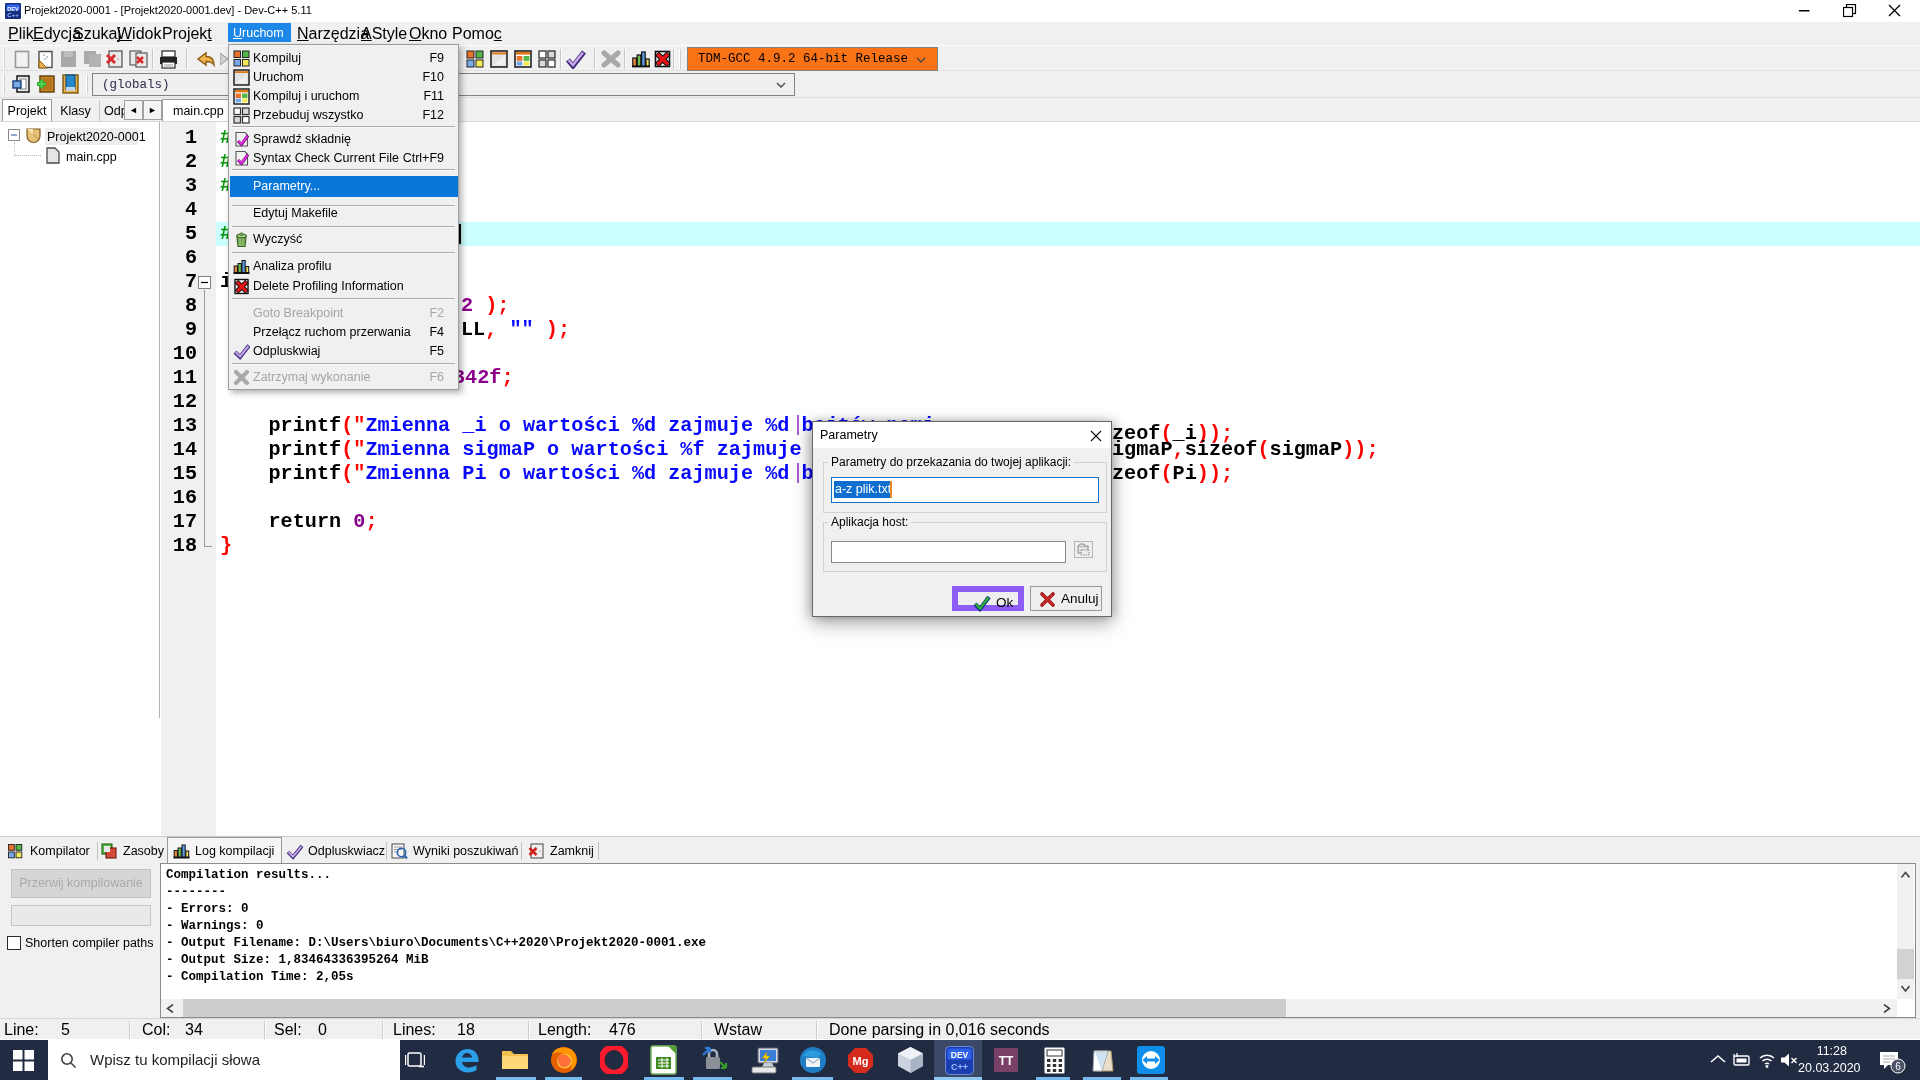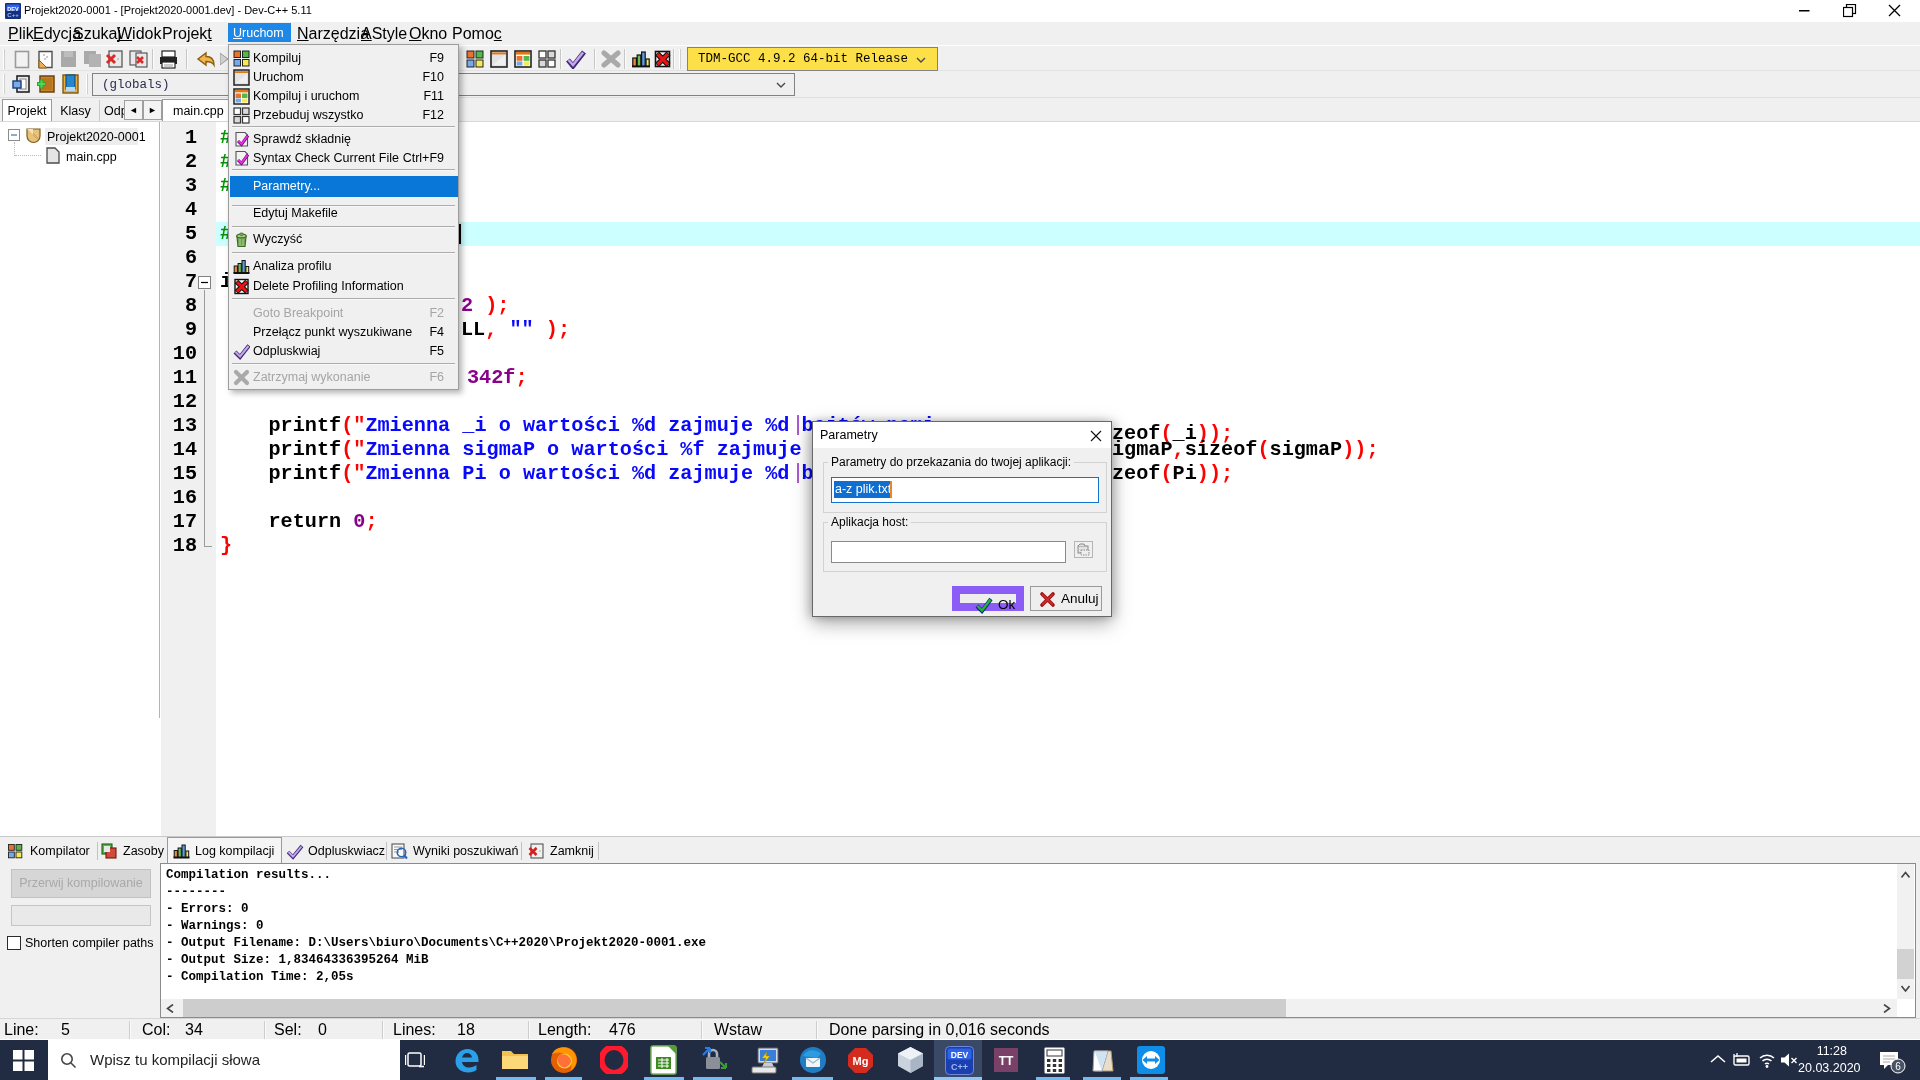--- a/index.html
+++ b/index.html
@@ -12,21 +12,21 @@
 #menubar{left:0;top:22px;width:1920px;height:23px;background:#f0f0f0}
 .mi{position:absolute;top:0;height:23px;line-height:23px;font-size:16px;color:#000}
 .mi u{text-decoration:underline}
 #mhl{left:228px;top:1px;width:63px;height:19px;background:#1e88e8}
 #mhl-t{left:233px;top:1px;height:20px;line-height:20px;font-size:12.5px;color:#fff}
 
 #tb1{left:0;top:45px;width:1920px;height:26px;background:#f0f0f0;border-top:1px solid #fdfdfd;border-bottom:1px solid #e2e2e2}
 #tb2{left:0;top:71px;width:1920px;height:27px;background:#f0f0f0;border-bottom:1px solid #dedede}
 .vsep{position:absolute;width:1px;background:#c6c6c6;box-shadow:1px 0 0 #fbfbfb}
 .grip{position:absolute;width:2px;background:#cfcfcf;border-left:1px solid #fff}
-.combo{position:absolute;border:1px solid #828282;background:#fde047}
+.combo{position:absolute;border:1px solid #828282;background:#f97316}
 
 #tabstrip{left:0;top:98px;width:1920px;height:24px;background:#f0f0f0}
 .ltab{position:absolute;top:2px;height:22px;font-size:12.5px;color:#000;text-align:center;line-height:22px}
 #tab-projekt{left:2px;width:50px;background:#fff;border:1px solid #9a9a9a;border-bottom:none;top:1px;height:23px;font-size:12.5px}
 #tab-klasy{left:52px;width:48px;border-right:1px solid #c9c9c9}
 #tab-od{left:100px;width:27px}
 .spin{position:absolute;top:2px;width:16px;height:20px;background:#f4f4f4;border:1px solid #9f9f9f;text-align:center;line-height:18px;font-size:9px;color:#000}
 #tab-main{left:162px;top:1px;width:92px;height:23px;background:#fff;border:1px solid #9a9a9a;border-bottom:none;font-size:12.5px;text-align:left;padding-left:10px;line-height:22px}
 
 #leftpanel{left:0;top:122px;width:160px;height:596px;background:#fff;border-right:1px solid #b4b4b4}
@@ -284,21 +284,21 @@
     <div class="ln" style="top:364px">16</div>
     <div class="ln" style="top:388px">17</div>
     <div class="ln" style="top:412px">18</div>
   <div class="cl" style="left:59px;top:4px"><span class="kg">#</span></div>
   <div class="cl" style="left:59px;top:28px"><span class="kg">#</span></div>
   <div class="cl" style="left:59px;top:52px"><span class="kg">#</span></div>
   <div class="cl" style="left:59px;top:100px"><span class="kg">#</span></div>
   <div class="cl" style="left:59px;top:148px"><span class="kb">i</span></div>
   <div class="cl" style="left:300px;top:172px"><span class="kp">2</span><span class="kr"> );</span></div>
   <div class="cl" style="left:300px;top:196px"><span class="kb">LL</span><span class="kr">,</span> <span class="kblue">""</span><span class="kr"> );</span></div>
-  <div class="cl" style="left:306px;top:244px"><span class="kp">342f</span><span class="kr">;</span></div>
+  <div class="cl" style="left:292px;top:244px"><span class="kp">342f</span><span class="kr">;</span></div>
   <div class="cl" style="left:59px;top:292px"><span class="kb">    printf</span><span class="kr">("</span><span class="kblue">Zmienna _i o wartości %d zajmuje %d bajtów pami</span></div>
   <div class="cl" style="left:59px;top:316px"><span class="kb">    printf</span><span class="kr">("</span><span class="kblue">Zmienna sigmaP o wartości %f zajmuje %d bajtó</span></div>
   <div class="cl" style="left:59px;top:340px"><span class="kb">    printf</span><span class="kr">("</span><span class="kblue">Zmienna Pi o wartości %d zajmuje %d bajtów pami</span></div>
   <div class="cl" style="left:951px;top:300px"><span class="kb">zeof</span><span class="kr">(</span><span class="kb">_i</span><span class="kr">));</span></div>
   <div class="cl" style="left:951px;top:316px"><span class="kb">igmaP</span><span class="kr">,</span><span class="kb">sizeof</span><span class="kr">(</span><span class="kb">sigmaP</span><span class="kr">));</span></div>
   <div class="cl" style="left:951px;top:340px"><span class="kb">zeof</span><span class="kr">(</span><span class="kb">Pi</span><span class="kr">));</span></div>
   <div class="cl" style="left:59px;top:388px"><span class="kb">    return </span><span class="kp">0</span><span class="kr">;</span></div>
   <div class="cl" style="left:59px;top:412px"><span class="kr">}</span></div>
 
   <svg class="ab" style="left:37px;top:154px" width="14" height="14">
@@ -388,21 +388,21 @@
       <rect x="2" y="1.5" width="13" height="14" fill="#f8f8f8" stroke="#111" stroke-width="1.4"></rect>
       <circle cx="5.5" cy="5.5" r="0.8" fill="#999"></circle>
       <circle cx="11" cy="12" r="0.8" fill="#999"></circle>
       <path d="M3.5 3.5 L14 14 M14 3.5 L3.5 14" stroke="#111" stroke-width="5"></path>
       <path d="M4 4 L13.5 13.5 M13.5 4 L4 13.5" stroke="#e81414" stroke-width="3"></path>
     </svg>
   <div class="pm" style="top:232px">Delete Profiling Information</div>
   <div class="pmsep" style="top:253px"></div>
   <div class="pm gray" style="top:259px">Goto Breakpoint</div>
     <div class="pms gray" style="top:259px">F2</div>
-  <div class="pm" style="top:278px">Przełącz punkt wyszukiwane</div>
+  <div class="pm" style="top:278px">Przełącz ruchom przerwania</div>
     <div class="pms" style="top:278px">F4</div>
   <svg class="pmicon" style="top:298px" width="19" height="17">
       <path d="M2 9 L7 14 L16 2.5" stroke="#3b2a7a" stroke-width="4" fill="none"></path>
       <path d="M2.5 9 L7 13.5 L15.5 3" stroke="#c9a6e8" stroke-width="2.1" fill="none"></path>
     </svg>
   <div class="pm" style="top:297px">Odpluskwiaj</div>
     <div class="pms" style="top:297px">F5</div>
   <div class="pmsep" style="top:318px"></div>
   <svg class="pmicon" style="top:324px" width="17" height="17">
       <path d="M3 3 L14 14 M14 3 L3 14" stroke="#a9a9a9" stroke-width="4.2" stroke-linecap="round"></path>
@@ -527,21 +527,21 @@
   <div class="ab" style="left:10px;top:100px;width:284px;height:50px;border:1px solid #d2d2d2"></div>
   <div class="ab" style="left:15px;top:93px;background:#f0f0f0;padding:0 3px;font-size:12px;color:#000">Aplikacja host:</div>
   <div class="ab" style="left:18px;top:119px;width:235px;height:22px;background:#fff;border:1px solid #8a8a8a"></div>
   <div class="ab" style="left:261px;top:119px;width:19px;height:17px;background:#f0f0f0;border:1px solid #b5b5b5">
     <svg class="ab" style="left:2px;top:1px" width="13" height="13">
         <rect x="1" y="3" width="10" height="7" fill="#e3e3e3" stroke="#8a8a8a"></rect>
         <path d="M1 3 l2 -2 h4 l1 2" fill="#e3e3e3" stroke="#8a8a8a"></path>
         <rect x="4" y="7" width="8" height="5" fill="#eee" stroke="#8a8a8a" stroke-dasharray="1.5 1"></rect>
       </svg>
   </div>
-  <div class="ab" style="left:139px;top:164px;width:72px;height:25px;background:#eeeeee;border:8px solid #8b5cf6">
+  <div class="ab" style="left:139px;top:164px;width:72px;height:25px;background:#eeeeee;border:6px solid #8b5cf6">
     <svg class="ab" style="left:14px;top:2px" width="20" height="18">
         <path d="M3 10 L8 15 L17 3" stroke="#0c2a8a" stroke-width="4" fill="none"></path>
         <path d="M3.5 10 L8 14.5 L16.5 3.5" stroke="#2bb335" stroke-width="2.4" fill="none"></path>
       </svg>
     <div class="ab" style="left:38px;top:3px;font-size:13.5px;color:#000">Ok</div>
   </div>
   <div class="ab" style="left:217px;top:164px;width:72px;height:25px;background:#eeeeee;border:1px solid #9a9a9a">
     <svg class="ab" style="left:8px;top:4px" width="17" height="17">
         <path d="M3 3 L14 14 M14 3 L3 14" stroke="#9c1010" stroke-width="3.6" stroke-linecap="round"></path>
         <path d="M3.5 3.5 L13.5 13.5 M13.5 3.5 L3.5 13.5" stroke="#d03030" stroke-width="1.6" stroke-linecap="round"></path>

